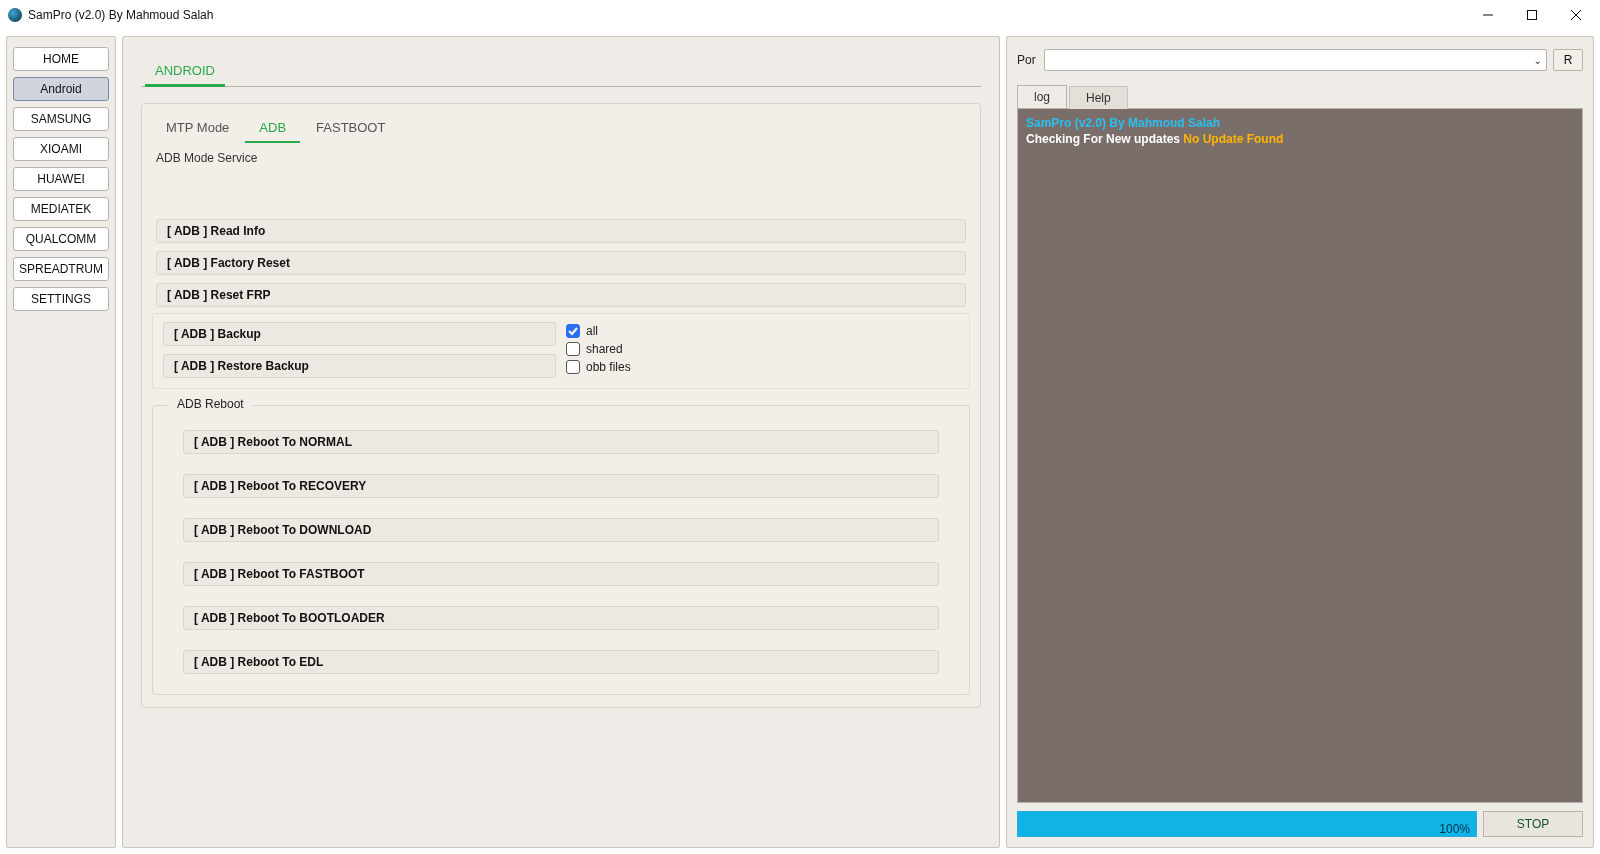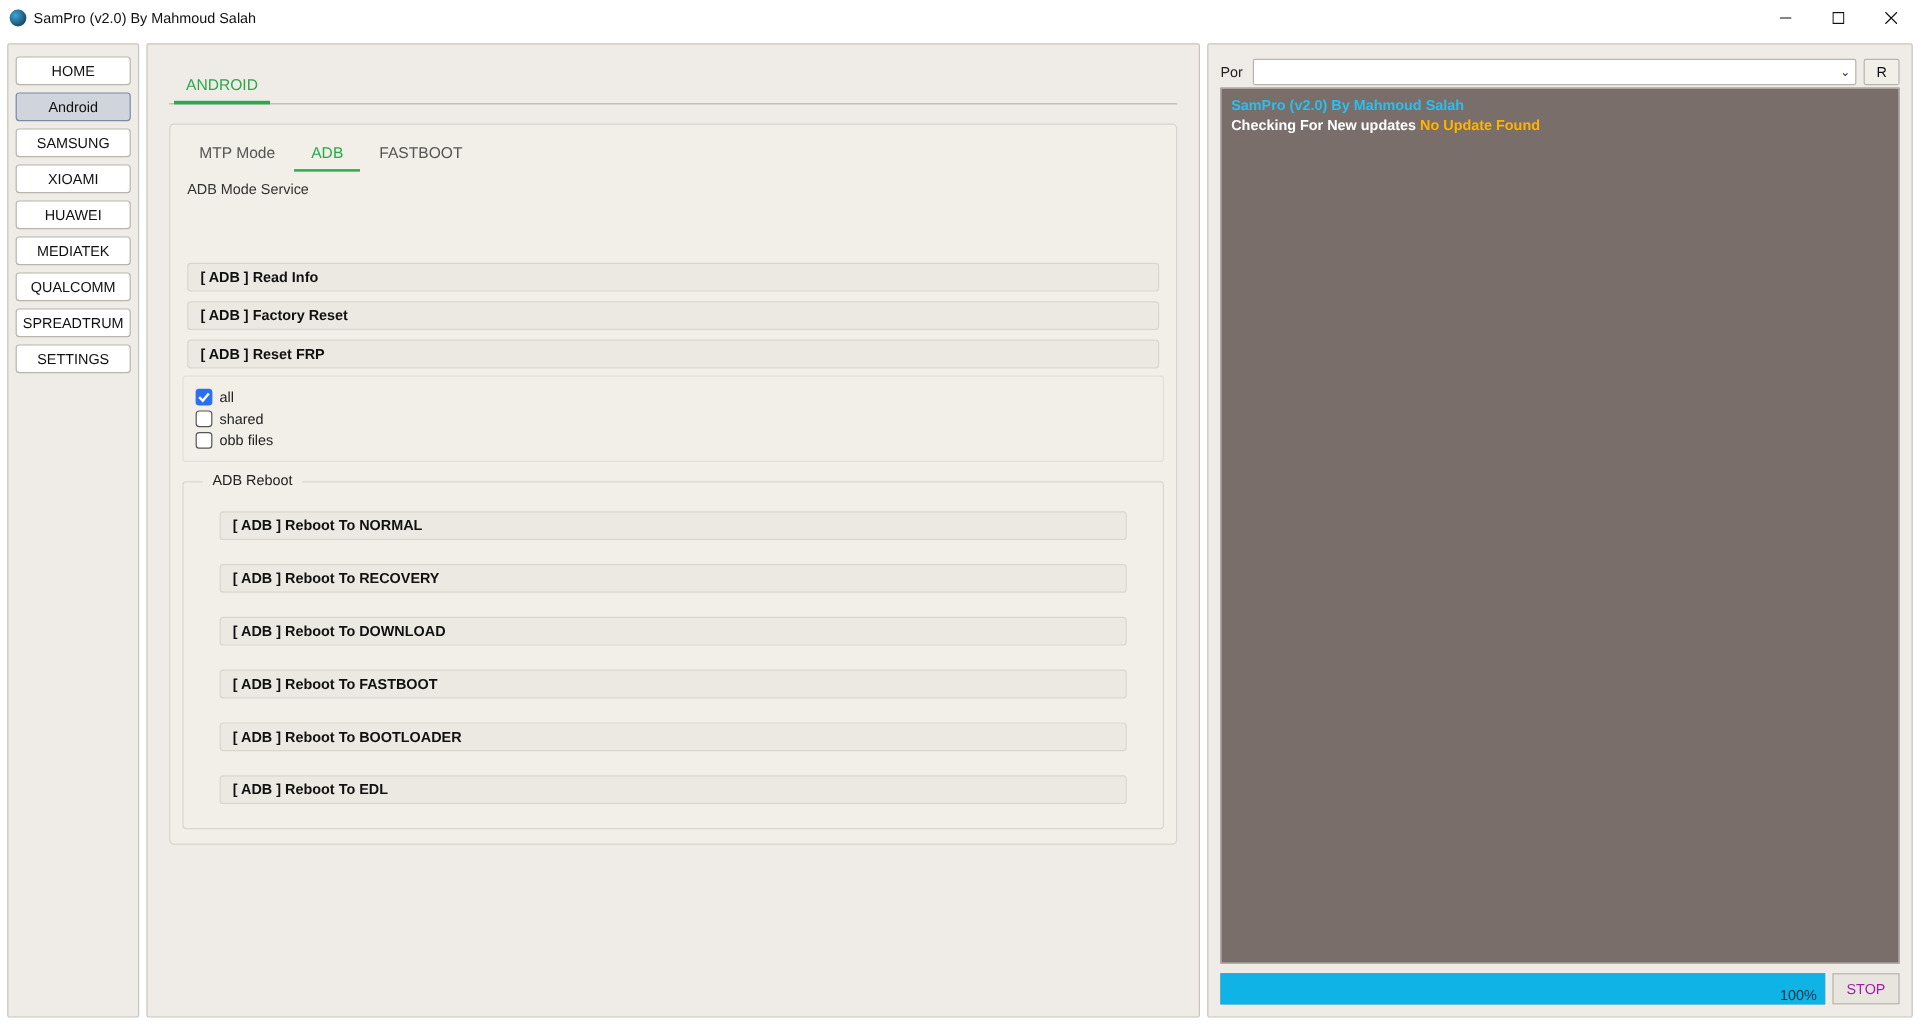--- a/index.html
+++ b/index.html
@@ -128,22 +128,22 @@
 #log-area .l2 { color: #fff; }
 #log-area .l2 .hi { color: #ffb400; }
 
 #progress-row { margin-top: 8px; display: flex; gap: 6px; height: 26px; }
 #progress {
   flex: 1; border: 1px solid #2aa9d6; background: #10b3e6; position: relative;
   display: flex; align-items: flex-end; justify-content: flex-end; padding-right: 6px;
   font-size: 12px; color: #023248;
 }
 .stop-btn {
-  width: 56px; background: #e8e5df; border: 1px solid #b8b4ad; display: flex;
-  align-items: center; justify-content: center; font-size: 12px; color: #a21caf; cursor: default;
+  width: 100px; background: #e8e5df; border: 1px solid #b8b4ad; display: flex;
+  align-items: center; justify-content: center; font-size: 12px; color: #14532d; cursor: default;
 }
 </style>
 </head>
 <body>
 
 <div id="titlebar">
   <div class="left">
     <span class="app-icon"></span>
     <span>SamPro (v2.0) By Mahmoud Salah</span>
   </div>
@@ -218,20 +218,28 @@
         <div class="action-btn">
             <span>[ ADB ] Factory Reset</span>
           </div>
         <div class="action-btn">
             <span>[ ADB ] Reset FRP</span>
           </div>
       </div>
 
       <div class="backup-box">
         <div class="backup-row">
+          <div class="backup-left">
+            <div class="action-btn">
+                <span>[ ADB ] Backup</span>
+              </div>
+            <div class="action-btn">
+                <span>[ ADB ] Restore Backup</span>
+              </div>
+          </div>
           <div class="backup-right">
             <label class="chk">
               <span class="chk-box checked">
                   <svg viewBox="0 0 10 10">
                     <path d="M1 5 L4 8 L9 2"></path>
                   </svg>
                 </span>
               <span>all</span>
             </label>
             <label class="chk">
@@ -277,20 +285,24 @@
       <label>Por</label>
       <div class="combo">
         <span></span>
         <span class="caret">⌄</span>
       </div>
       <div class="port-refresh">
           <span>R</span>
         </div>
     </div>
 
+    <div id="log-tabs">
+      <div class="log-tab active"><span>log</span></div>
+      <div class="log-tab"><span>Help</span></div>
+    </div>
 
     <div id="log-area">
       <div class="l1">SamPro (v2.0) By Mahmoud Salah</div>
       <div class="l2"><span>Checking For New updates </span><span class="hi">No Update Found</span></div>
     </div>
 
     <div id="progress-row">
       <div id="progress">
         <span>100%</span>
       </div>

